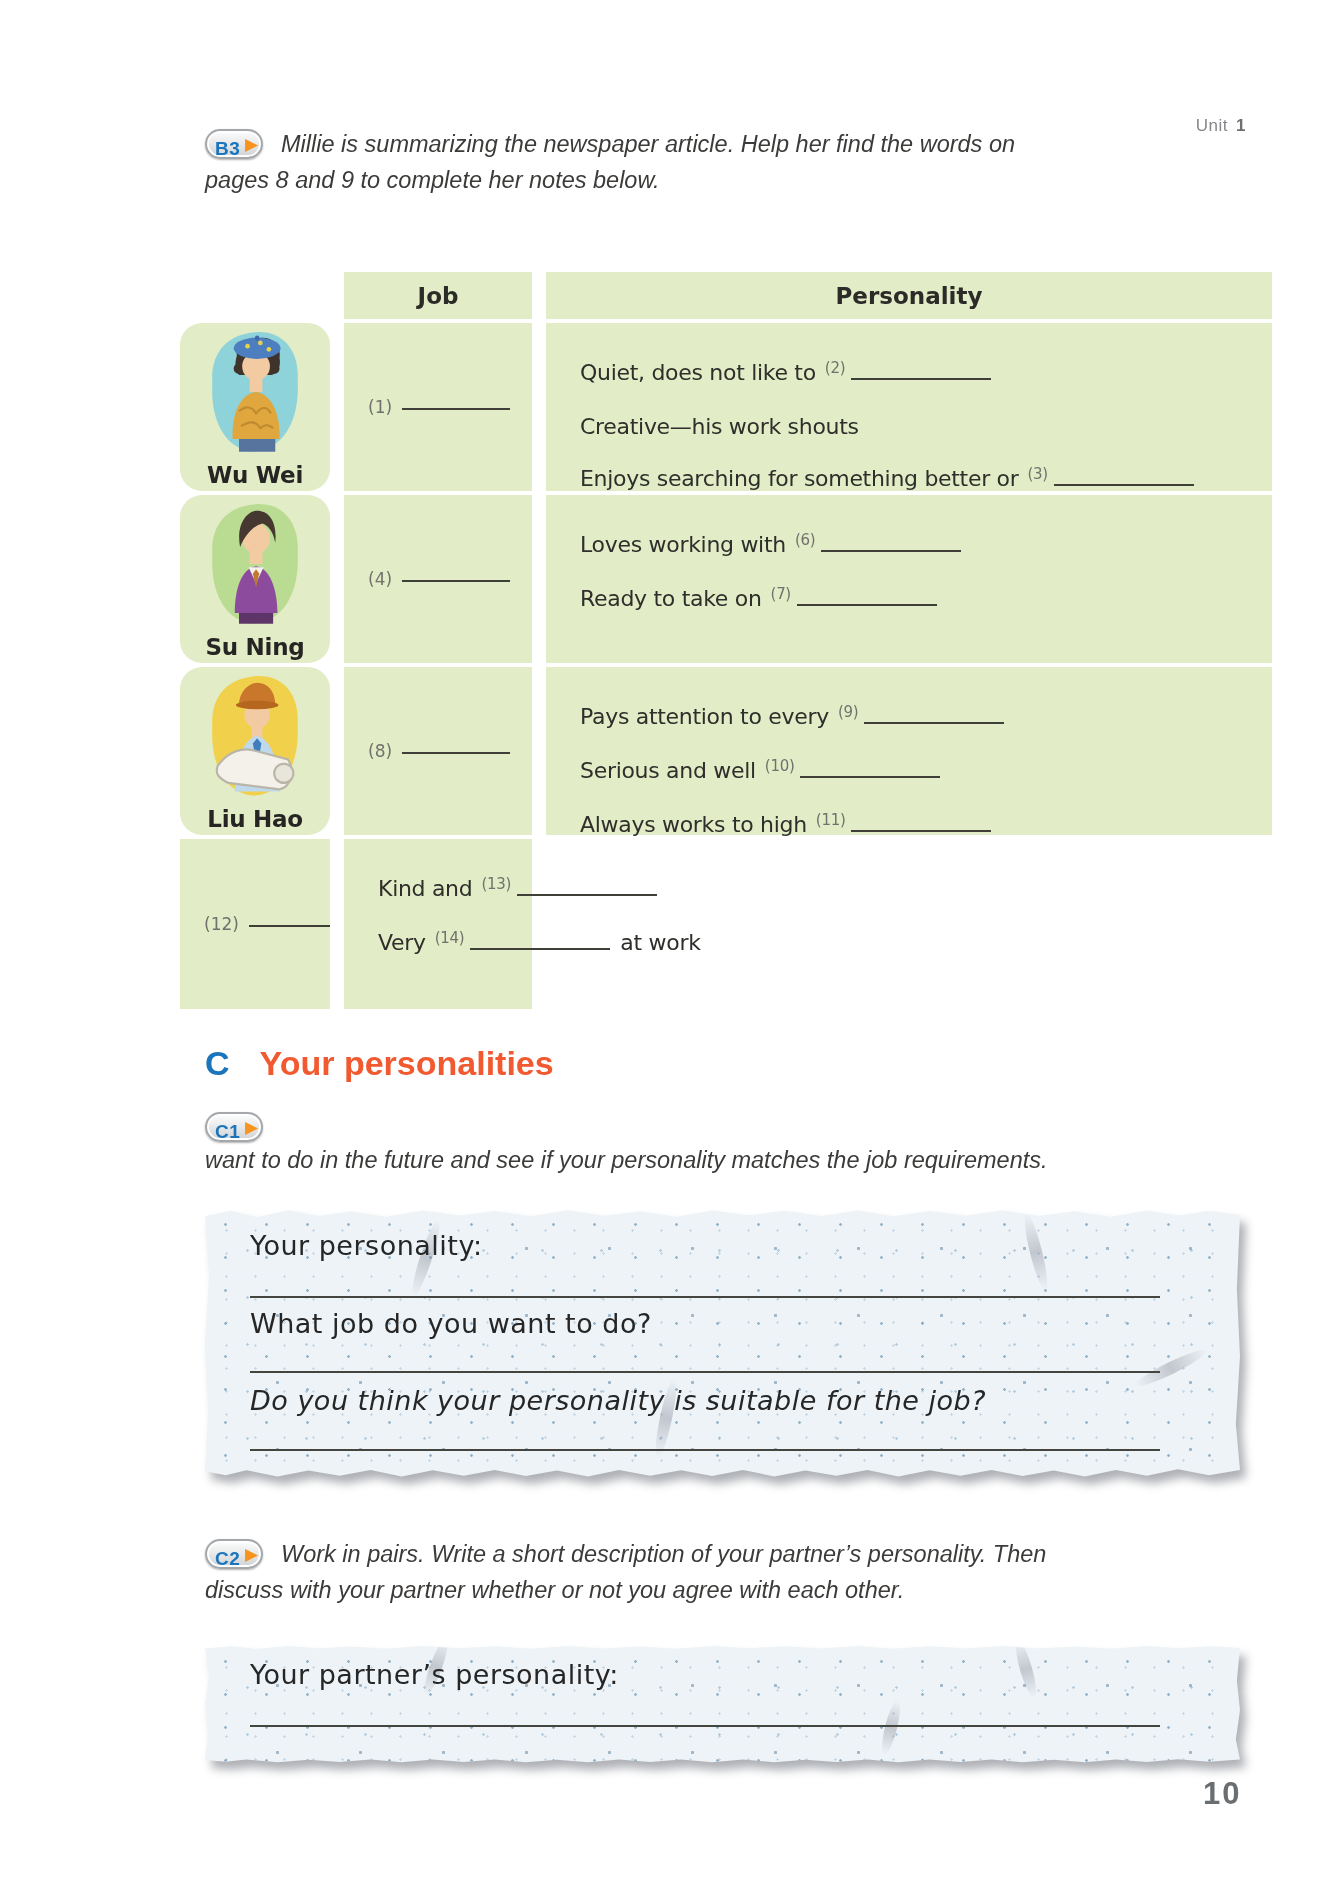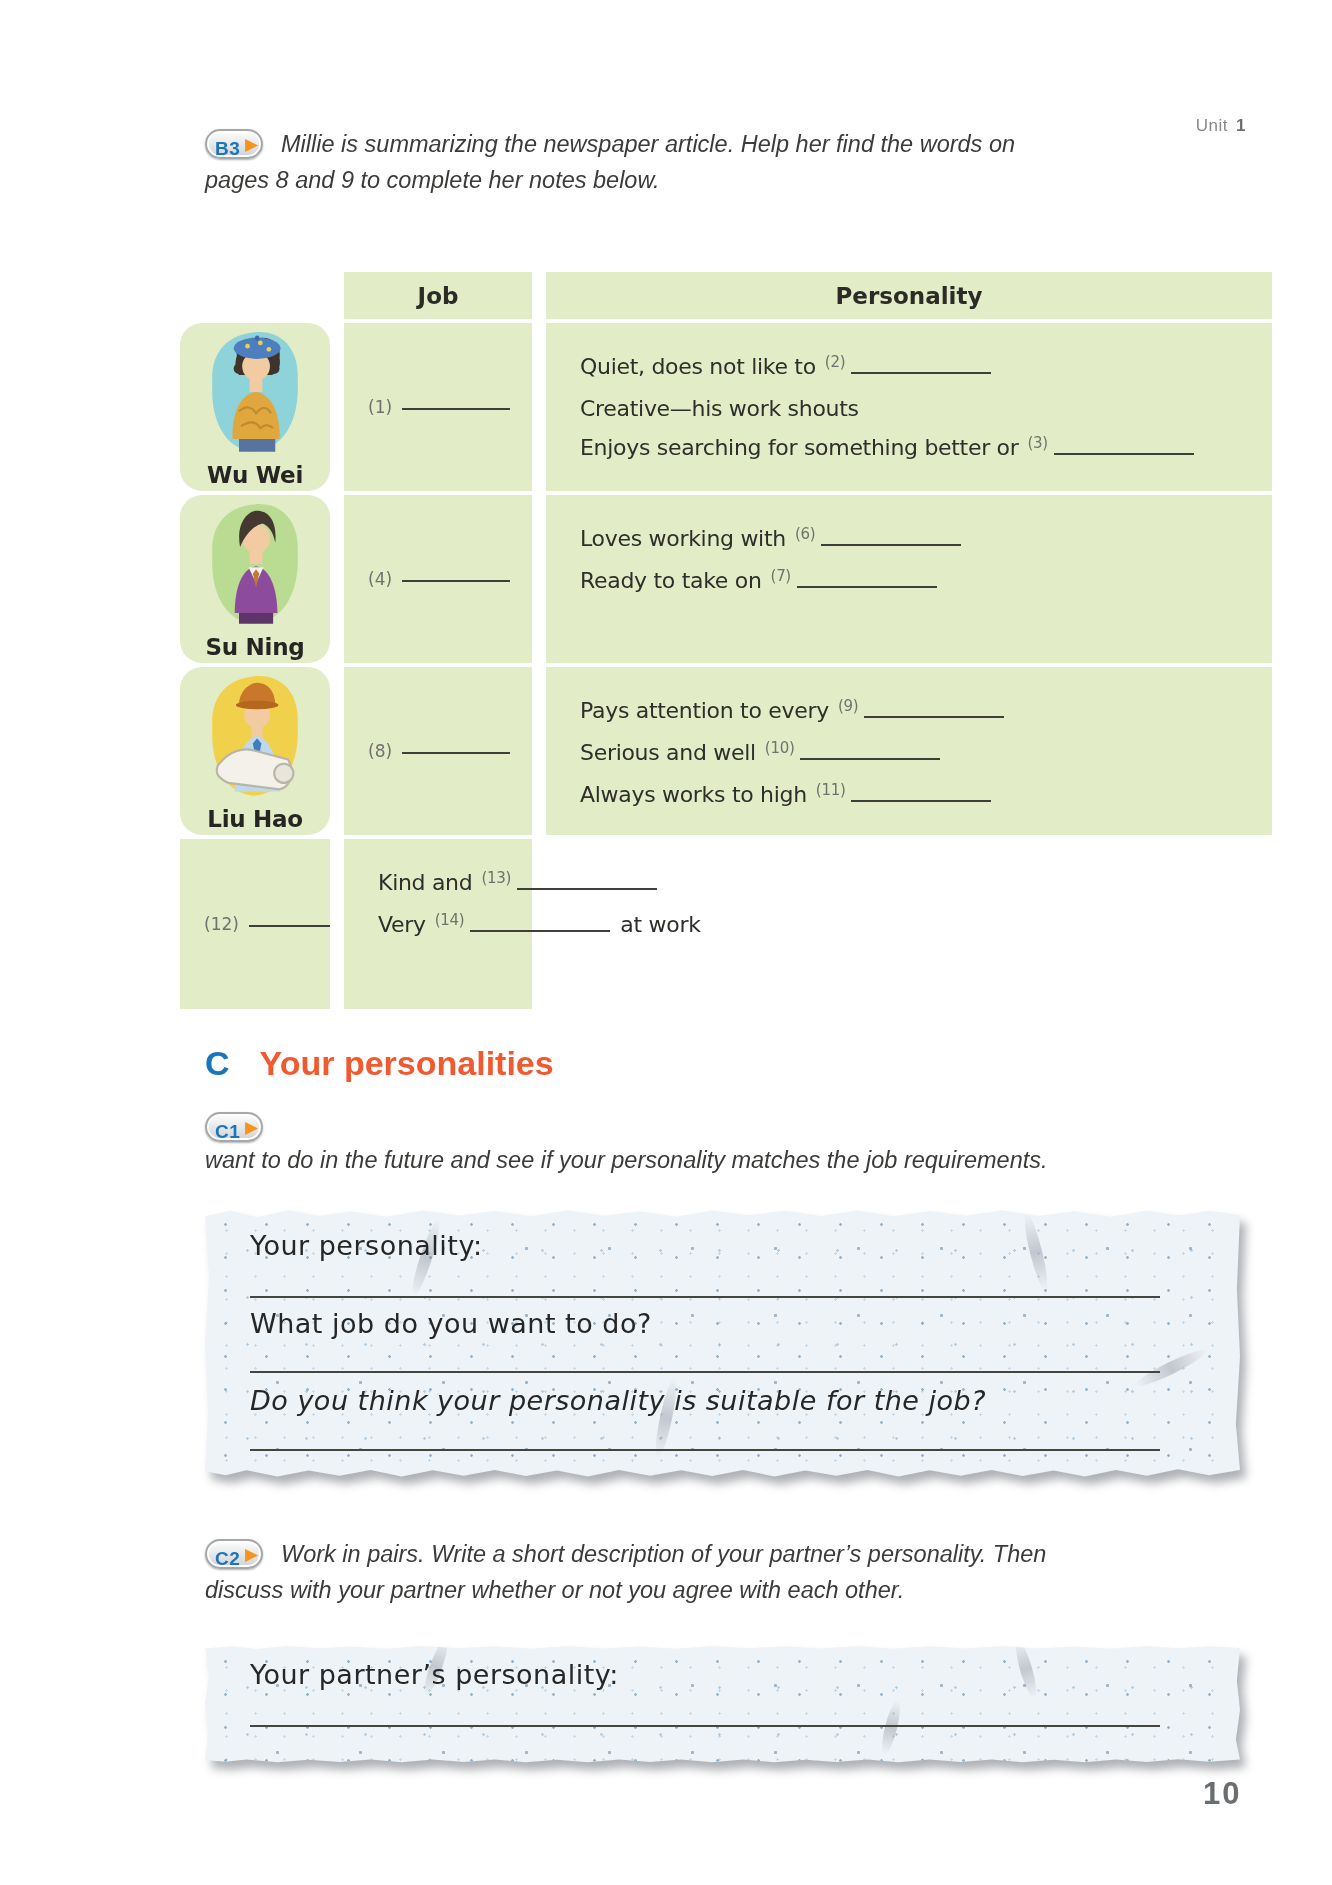--- a/index.html
+++ b/index.html
@@ -38,21 +38,21 @@
   .cell { background:var(--table-cell-green,#e2ecc6); position:relative; }
   .cell-empty { background:transparent; }
   .header-cell { display:flex; align-items:center; justify-content:center;
     font-weight:bold; font-size:23px; color:#2c2b28; }
   .photo-cell { display:flex; justify-content:center;border-radius:22px; }
   .photo-cell svg { margin-top:5px; }
   .char-name { position:absolute; bottom:3px; left:0; width:100%; text-align:center;
     font-weight:bold; font-size:23px; color:#262523; letter-spacing:-0.3px; }
   .job-cell { display:flex; align-items:center; padding-left:24px; }
   .personality-cell { padding:24px 0 0 34px; font-size:22px; letter-spacing:-0.3px; }
-  .p-line { line-height:39px; white-space:nowrap; }
+  .p-line { line-height:52px; white-space:nowrap; }
   .ref { font-size:15px; color:#72716d; }
   .p-line .ref { position:relative; top:-7px; margin:0 6px 0 9px; }
   .job-ref { font-size:17px; margin-right:10px; }
   .p-blank { display:inline-block; width:140px; height:3px; border-bottom:2px solid #3f3e38; }
   .job-blank { display:inline-block; width:108px; height:3px; border-bottom:2px solid #3f3e38; }
   .p-suffix { margin-left:10px; }
 
   
   .section-c { position:absolute; left:205px; top:1044px; display:flex; gap:30px;
     font-weight:bold; font-size:34px; font-family:"Liberation Sans",sans-serif; }

